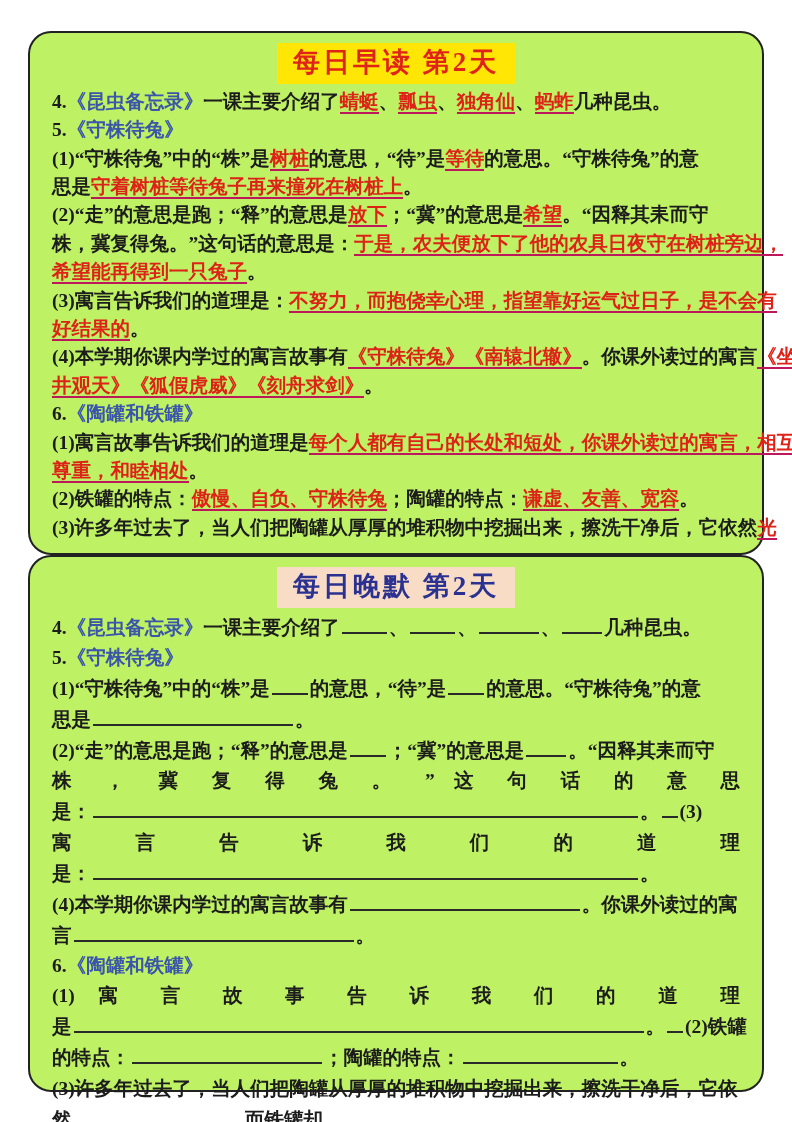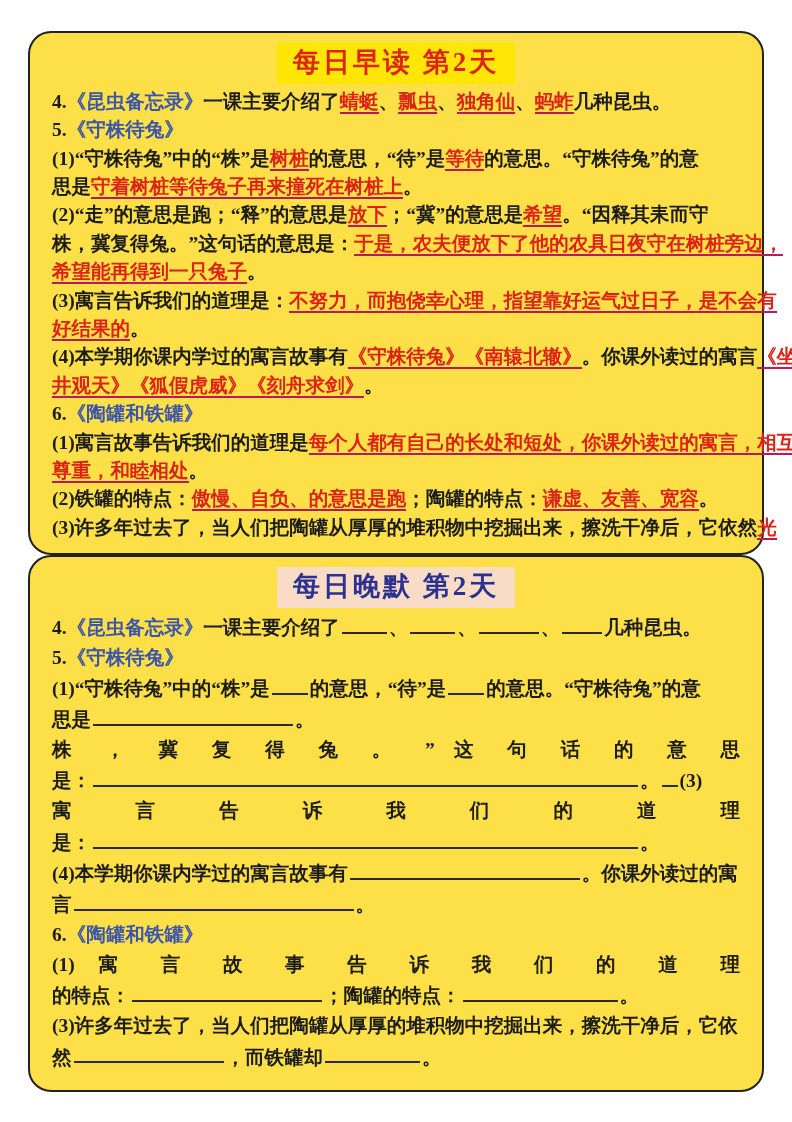--- a/index.html
+++ b/index.html
@@ -8,21 +8,21 @@
     background: #ffffff;
     font-family: "Liberation Serif", "DejaVu Serif", serif;
     overflow: hidden;
   }
   .card {
     margin: 0 28px;
     border: 2.5px solid #222222;
     border-radius: 23px;
     padding: 8px 22px 14px 22px;
     box-sizing: border-box;
-    background: #fde047;
+    background: #bef264;
   }
   .card-morning { margin-top: 31px; height: 524px; }
   .card-evening { height: 537px; }
   .title-wrap { text-align: center; margin: 2px 0 4px 0; }
   .section-title {
     display: inline-block;
     font-size: 27px;
     font-weight: bold;
     letter-spacing: 3px;
     padding: 3px 16px 4px 16px;
@@ -72,39 +72,41 @@
       <div class="line"><span class="seg-k">(2)“走”的意思是跑；“释”的意思是</span><span class="seg-r">放下</span><span class="seg-k">；“冀”的意思是</span><span class="seg-r">希望</span><span class="seg-k">。“因释其耒而守</span></div>
       <div class="line"><span class="seg-k">株，冀复得兔。”这句话的意思是：</span><span class="seg-r">于是，农夫便放下了他的农具日夜守在树桩旁边，</span></div>
       <div class="line"><span class="seg-r">希望能再得到一只兔子</span><span class="seg-k">。</span></div>
       <div class="line"><span class="seg-k">(3)寓言告诉我们的道理是：</span><span class="seg-r">不努力，而抱侥幸心理，指望靠好运气过日子，是不会有</span></div>
       <div class="line"><span class="seg-r">好结果的</span><span class="seg-k">。</span></div>
       <div class="line"><span class="seg-k">(4)本学期你课内学过的寓言故事有</span><span class="seg-r">《守株待兔》《南辕北辙》</span><span class="seg-k">。你课外读过的寓言</span><span class="seg-r">《坐</span></div>
       <div class="line"><span class="seg-r">井观天》《狐假虎威》《刻舟求剑》</span><span class="seg-k">。</span></div>
       <div class="line"><span class="seg-k">6.</span><span class="seg-b">《陶罐和铁罐》</span></div>
       <div class="line"><span class="seg-k">(1)寓言故事告诉我们的道理是</span><span class="seg-r">每个人都有自己的长处和短处，你课外读过的寓言，相互</span></div>
       <div class="line"><span class="seg-r">尊重，和睦相处</span><span class="seg-k">。</span></div>
-      <div class="line"><span class="seg-k">(2)铁罐的特点：</span><span class="seg-r">傲慢、自负、的意思是跑</span><span class="seg-k">；陶罐的特点：</span><span class="seg-r">谦虚、友善、宽容</span><span class="seg-k">。</span></div>
+      <div class="line"><span class="seg-k">(2)铁罐的特点：</span><span class="seg-r">傲慢、自负、守株待兔</span><span class="seg-k">；陶罐的特点：</span><span class="seg-r">谦虚、友善、宽容</span><span class="seg-k">。</span></div>
       <div class="line"><span class="seg-k">(3)许多年过去了，当人们把陶罐从厚厚的堆积物中挖掘出来，擦洗干净后，它依然</span><span class="seg-r">光</span></div>
     </div>
 </div>
 
 <div class="card card-evening">
   <div class="title-wrap">
     <span class="section-title" style="color: rgb(43, 49, 145); background: rgb(248, 220, 197);">每日晚默  第2天</span>
   </div>
   <div class="lines">
       <div class="line"><span class="seg-k">4.</span><span class="seg-b">《昆虫备忘录》</span><span class="seg-k">一课主要介绍了</span><span class="blank" style="width: 45px;"></span><span class="seg-k">、</span><span class="blank" style="width: 45px;"></span><span class="seg-k">、</span><span class="blank" style="width: 60px;"></span><span class="seg-k">、</span><span class="blank" style="width: 40px;"></span><span class="seg-k">几种昆虫。</span></div>
       <div class="line"><span class="seg-k">5.</span><span class="seg-b">《守株待兔》</span></div>
       <div class="line"><span class="seg-k">(1)“守株待兔”中的“株”是</span><span class="blank" style="width: 36px;"></span><span class="seg-k">的意思，“待”是</span><span class="blank" style="width: 36px;"></span><span class="seg-k">的意思。“守株待兔”的意</span></div>
       <div class="line"><span class="seg-k">思是</span><span class="blank" style="width: 200px;"></span><span class="seg-k">。</span></div>
+      <div class="line"><span class="seg-k">(2)“走”的意思是跑；“释”的意思是</span><span class="blank" style="width: 36px;"></span><span class="seg-k">；“冀”的意思是</span><span class="blank" style="width: 40px;"></span><span class="seg-k">。“因释其耒而守</span></div>
       <div class="line spread"><span class="seg-k">株 ， 冀 复 得 兔 。 ” 这 句 话 的 意 思</span></div>
       <div class="line"><span class="seg-k">是：</span><span class="blank" style="width: 545px;"></span><span class="seg-k">。</span><span class="blank" style="width: 16px;"></span><span class="seg-k">(3)</span></div>
       <div class="line spread"><span class="seg-k">寓 言 告 诉 我 们 的 道 理</span></div>
       <div class="line"><span class="seg-k">是：</span><span class="blank" style="width: 545px;"></span><span class="seg-k">。</span></div>
       <div class="line"><span class="seg-k">(4)本学期你课内学过的寓言故事有</span><span class="blank" style="width: 230px;"></span><span class="seg-k">。你课外读过的寓</span></div>
       <div class="line"><span class="seg-k">言</span><span class="blank" style="width: 280px;"></span><span class="seg-k">。</span></div>
       <div class="line"><span class="seg-k">6.</span><span class="seg-b">《陶罐和铁罐》</span></div>
       <div class="line spread"><span class="seg-k">(1) 寓 言 故 事 告 诉 我 们 的 道 理</span></div>
+      <div class="line"><span class="seg-k">是</span><span class="blank" style="width: 570px;"></span><span class="seg-k">。</span><span class="blank" style="width: 16px;"></span><span class="seg-k">(2)铁罐</span></div>
       <div class="line"><span class="seg-k">的特点：</span><span class="blank" style="width: 190px;"></span><span class="seg-k">；陶罐的特点：</span><span class="blank" style="width: 155px;"></span><span class="seg-k">。</span></div>
       <div class="line"><span class="seg-k">(3)许多年过去了，当人们把陶罐从厚厚的堆积物中挖掘出来，擦洗干净后，它依</span></div>
       <div class="line"><span class="seg-k">然</span><span class="blank" style="width: 150px;"></span><span class="seg-k">，而铁罐却</span><span class="blank" style="width: 95px;"></span><span class="seg-k">。</span></div>
     </div>
 </div>
 
 </body></html>

